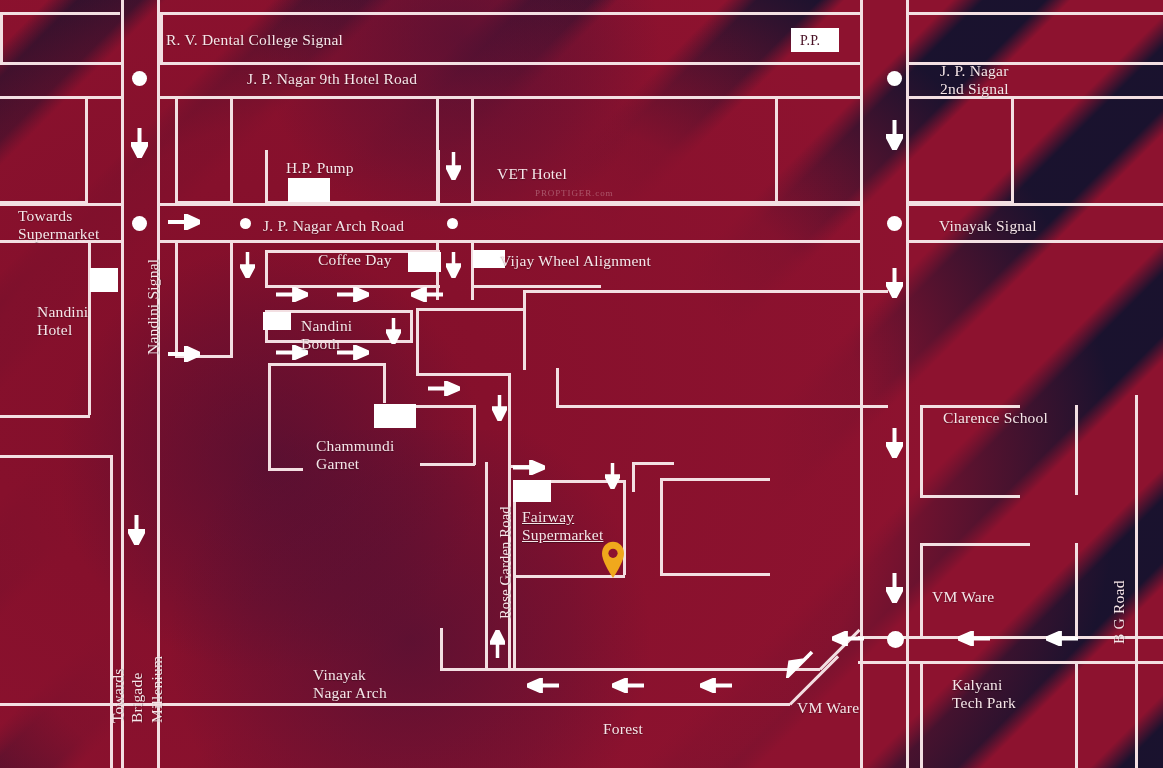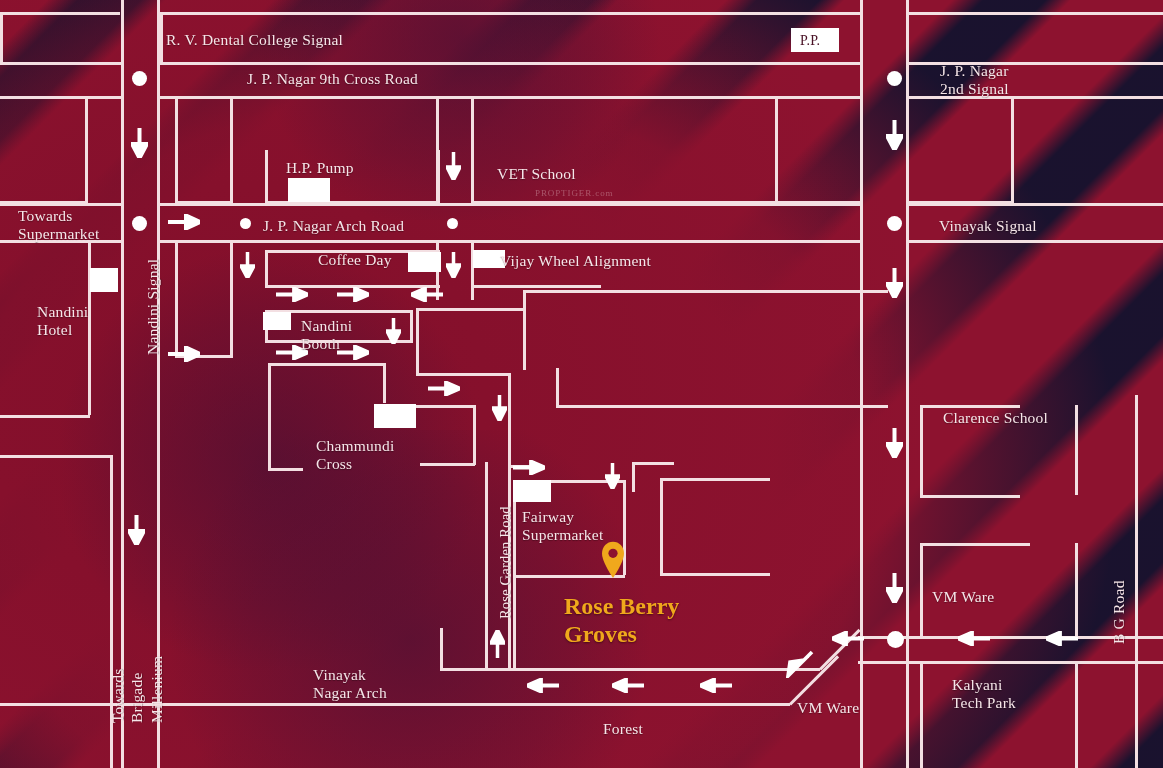--- a/index.html
+++ b/index.html
@@ -426,30 +426,30 @@
 
   <div class="pin" style="left:600px;top:541px;">
     <svg width="26" height="38" viewBox="0 0 26 38">
       <path d="M13 37 C13 37 24 21 24 12.5 C24 5.6 19.1 0.8 13 0.8 C6.9 0.8 2 5.6 2 12.5 C2 21 13 37 13 37 Z" fill="#f0a81c"></path>
       <circle cx="13" cy="12.3" r="4.6" fill="#8d122f"></circle>
     </svg>
   </div>
 
   <div class="lab" style="left:166px;top:31px;">R. V. Dental College Signal</div>
 
-  <div class="lab" style="left:247px;top:70px;">J. P. Nagar 9th Cross Road</div>
+  <div class="lab" style="left:247px;top:70px;">J. P. Nagar 9th Hotel Road</div>
 
   <div class="lab" style="left:800px;top:33px;font-size:14px;color:#4a1226;text-shadow:none;">P.P.</div>
 
   <div class="lab" style="left:940px;top:62px;">J. P. Nagar
 2nd Signal</div>
 
   <div class="lab" style="left:286px;top:159px;">H.P. Pump</div>
 
-  <div class="lab" style="left:497px;top:165px;">VET School</div>
+  <div class="lab" style="left:497px;top:165px;">VET Hotel</div>
 
   <div class="wm" style="left:535px;top:188px;">PROPTIGER.com</div>
 
   <div class="lab" style="left:18px;top:207px;">Towards
 Supermarket</div>
 
   <div class="lab" style="left:263px;top:217px;">J. P. Nagar Arch Road</div>
 
   <div class="lab" style="left:939px;top:217px;">Vinayak Signal</div>
 
@@ -459,28 +459,27 @@
 
   <div class="lab" style="left:500px;top:252px;">Vijay Wheel Alignment</div>
 
   <div class="lab" style="left:37px;top:303px;">Nandini
 Hotel</div>
 
   <div class="lab" style="left:301px;top:317px;">Nandini
 Booth</div>
 
   <div class="lab" style="left:316px;top:437px;">Chammundi
-Cross</div>
+Garnet</div>
 
   <div class="lab vert" style="left:497px;top:619px;font-size:14.5px;">Rose Garden Road</div>
 
-  <div class="lab" style="left:522px;top:508px;">Fairway
+  <div class="lab" style="left:522px;top:508px;text-decoration:underline;">Fairway
 Supermarket</div>
 
-  <div class="proj-name" style="left:564px;top:592px;"><span>Rose Berry</span><br><span>Groves</span></div>
 
   <div class="lab" style="left:943px;top:409px;">Clarence School</div>
 
   <div class="lab" style="left:932px;top:588px;">VM Ware</div>
 
   <div class="lab vert" style="left:1110px;top:644px;">B G Road</div>
 
   <div class="lab vert" style="left:108px;top:723px;line-height:1.25;">Towards
 Brigade
 Millenium</div>

